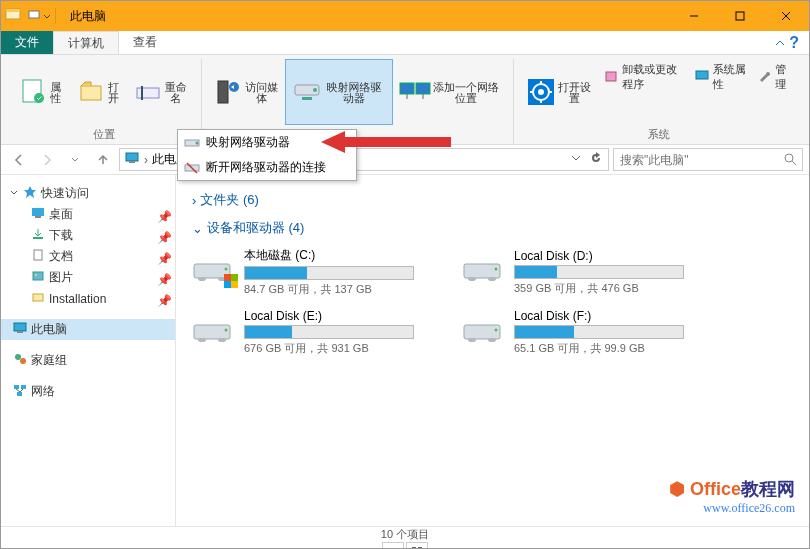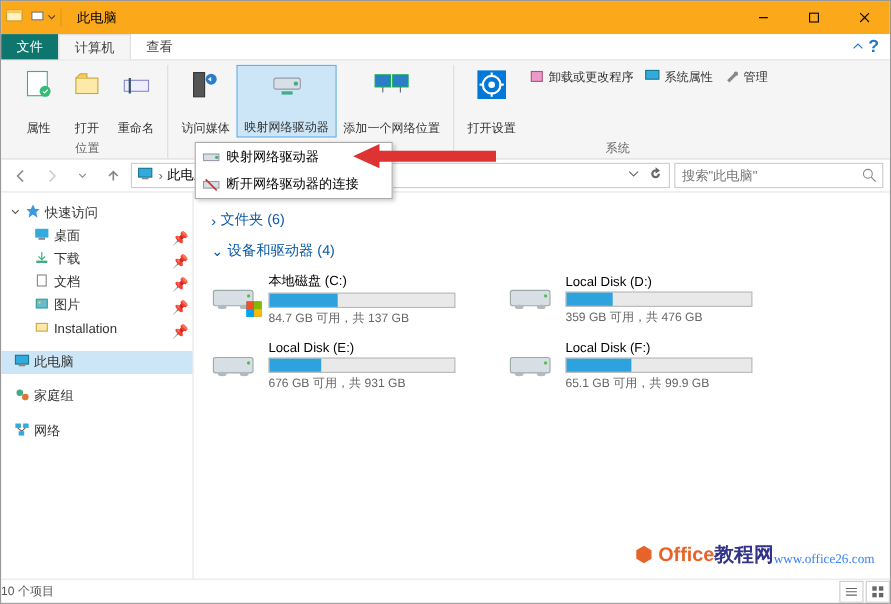--- a/index.html
+++ b/index.html
@@ -19,21 +19,21 @@
     .tab { padding: 0 14px; font-size: 12px; display: flex; align-items: center; cursor: default; color: #444; }
     .tab.file { background: #0f766e; color: #fff; }
     .tab.active { background: #f5f5f5; border: 1px solid #ddd; border-bottom: none; }
     .tabs .help { margin-left: auto; padding: 0 10px; color: #2074cf; display: flex; gap: 4px; align-items: center; }
     
     
     .ribbon { height: 90px; background: #f5f5f5; border-bottom: 1px solid #ddd; display: flex; padding: 4px 6px 0 6px; }
     .rgroup { display: flex; flex-direction: column; align-items: center; border-right: 1px solid #ddd; padding: 0 6px; }
     .rgroup:last-child { border-right: none; }
     .rgroup-inner { display: flex; gap: 0; flex: 1; align-items: flex-start; }
-    .rbtn { display: flex; flex-direction: column; align-items: center; padding: 2px 6px; min-width: 40px; }
+    .rbtn { display: flex; flex-direction: row; align-items: center; padding: 2px 6px; min-width: 40px; }
     .rbtn.large { height: 66px; justify-content: space-between; }
     .rbtn .ricon { width: 32px; height: 32px; display: flex; align-items: center; justify-content: center; }
     .rbtn-label { font-size: 11px; color: #333; text-align: center; line-height: 11px; margin-top: 2px; }
     .rbtn.highlight { background: #cde6f7; border: 1px solid #6cb0e3; }
     .rgroup-label { font-size: 11px; color: #666; margin-bottom: 2px; }
     .small-stack { display: flex; flex-direction: row; gap: 2px; padding: 2px; }
     .small-btn { display: flex; align-items: center; gap: 4px; font-size: 11px; color: #333; padding: 1px 4px; }
     
     
     .dropdown { position: absolute; left: 176px; top: 128px; background: #fff; border: 1px solid #aaa; box-shadow: 2px 2px 4px rgba(0,0,0,0.2); z-index: 100; min-width: 180px; }
@@ -65,26 +65,26 @@
     .drive-grid { display: flex; flex-wrap: wrap; gap: 12px 40px; }
     .drive-card { display: flex; align-items: center; width: 230px; gap: 8px; }
     .drive-icon { width: 44px; height: 44px; }
     .drive-info { flex: 1; }
     .drive-name { font-size: 12px; color: #000; margin-bottom: 2px; }
     .drive-bar { width: 170px; height: 14px; border: 1px solid #b9b9b9; background: #e9e9e9; margin-bottom: 2px; position: relative; }
     .drive-fill { height: 100%; background: #2ea2dd; }
     .drive-stats { font-size: 11px; color: #666; }
     
     
-    .statusbar { height: 22px; border-top: 1px solid #e5e5e5; display: flex; align-items: center; padding: 0 0; font-size: 11px; color: #555; justify-content: space-between; }
+    .statusbar { height: 22px; border-top: 1px solid #e5e5e5; display: flex; align-items: center; padding: 0 10px; font-size: 11px; color: #555; justify-content: space-between; flex-direction: column; }
     .view-toggle { display: flex; gap: 2px; }
     .view-btn { width: 22px; height: 20px; border: 1px solid #ccc; display: flex; align-items: center; justify-content: center; }
     
     
-    .watermark { position: absolute; right: 14px; bottom: 32px; font-size: 18px; font-weight: bold; display: flex; flex-direction: row; align-items: flex-end; z-index: 5; }
+    .watermark { position: absolute; right: 14px; bottom: 32px; font-size: 18px; font-weight: bold; display: flex; flex-direction: column; align-items: flex-end; z-index: 5; }
     .wm-url { font-size: 12px; color: #3b82f6; font-weight: normal; font-family: Liberation Serif, serif; }
   </style>
 </head>
 <body>
 
 <div class="titlebar">
   <div class="icon-wrap">
     <span>
       <svg width="16" height="16">
           <rect x="1" y="3" width="14" height="10" fill="#fff1c2" stroke="#c99b2d"></rect>

